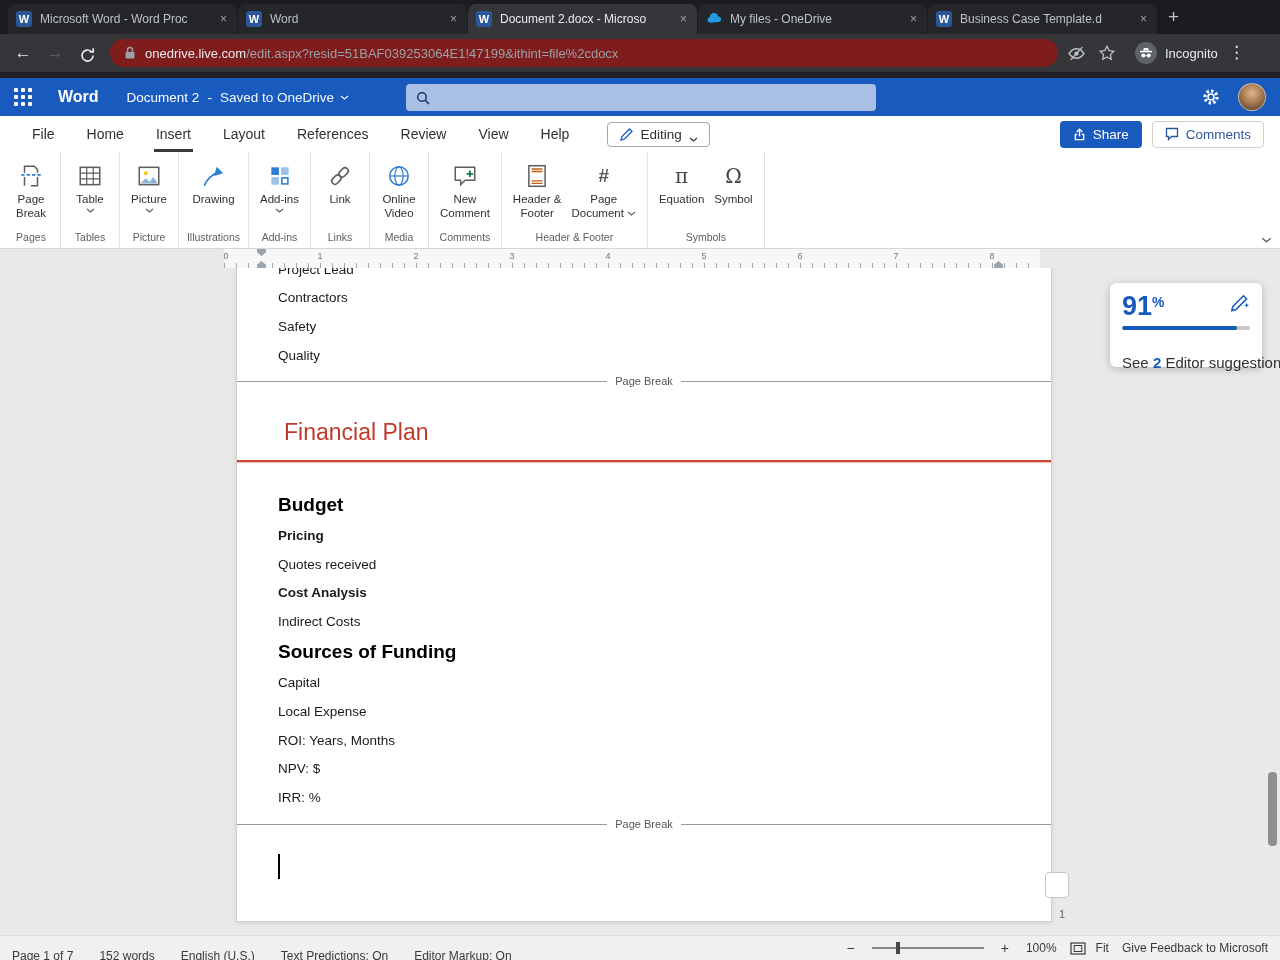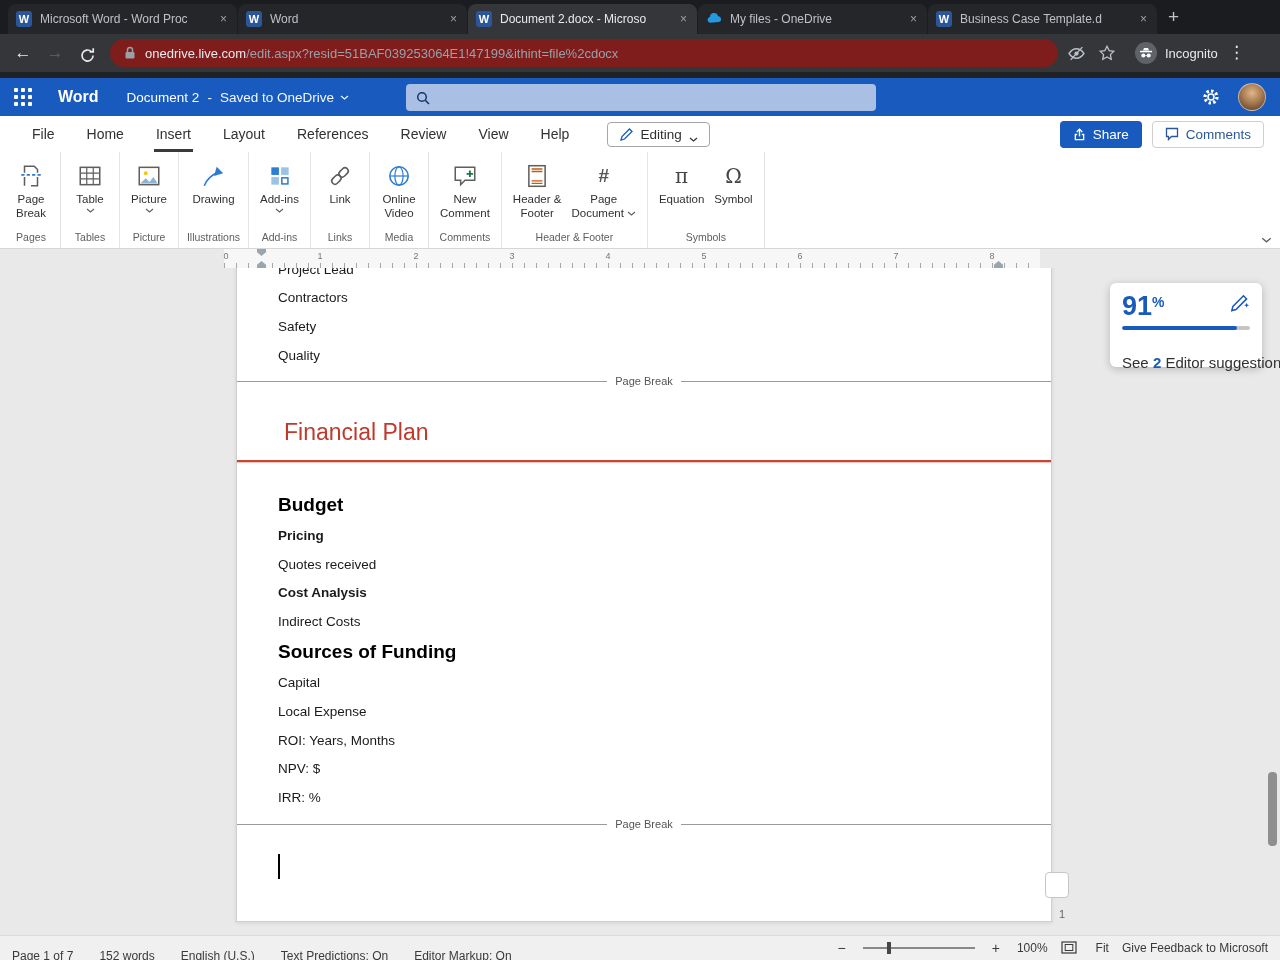--- a/index.html
+++ b/index.html
@@ -170,21 +170,21 @@
   .statusbar {
     position:absolute; left:0; right:0; bottom:0; height:25px; background:#f0f0f0;
     border-top:1px solid #dcdcdc; display:flex; align-items:center; padding:0 12px;
     font-size:12px; color:#3b3a39;
   }
   .sb-left { display:flex; align-items:center; gap:26px;margin-top:16px; }
   .sb-right { margin-left:auto; display:flex; align-items:center; gap:13px; }
   .zoom-btn { font-size:14px; padding:0 4px; }
   .slider-track { position:relative; width:112px; height:2px; background:#8a8886; }
   .slider-thumb { position:absolute; left:24px; top:-5px; width:4px; height:12px; background:#484644; }
-  .fit-wrap { display:flex; gap:19px; }
+  .fit-wrap { display:flex; align-items:center; gap:10px; }
 </style>
 </head>
 <body>
 
 <div class="tabstrip">
   <div class="tab">
     <span class="favicon-word">W</span>
     <span class="tab-title">Microsoft Word - Word Proc</span>
     <span class="tab-close">×</span>
   </div>

